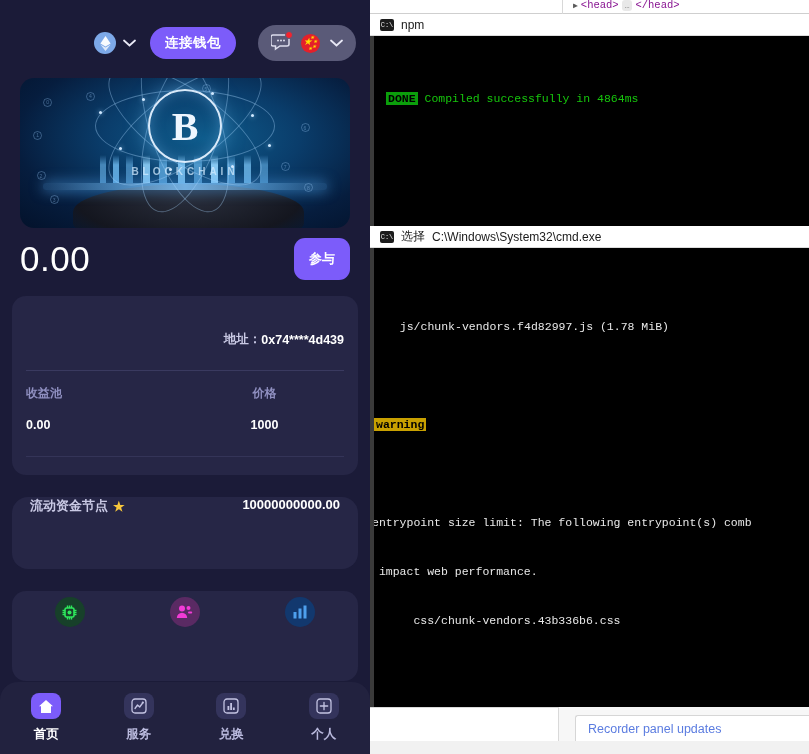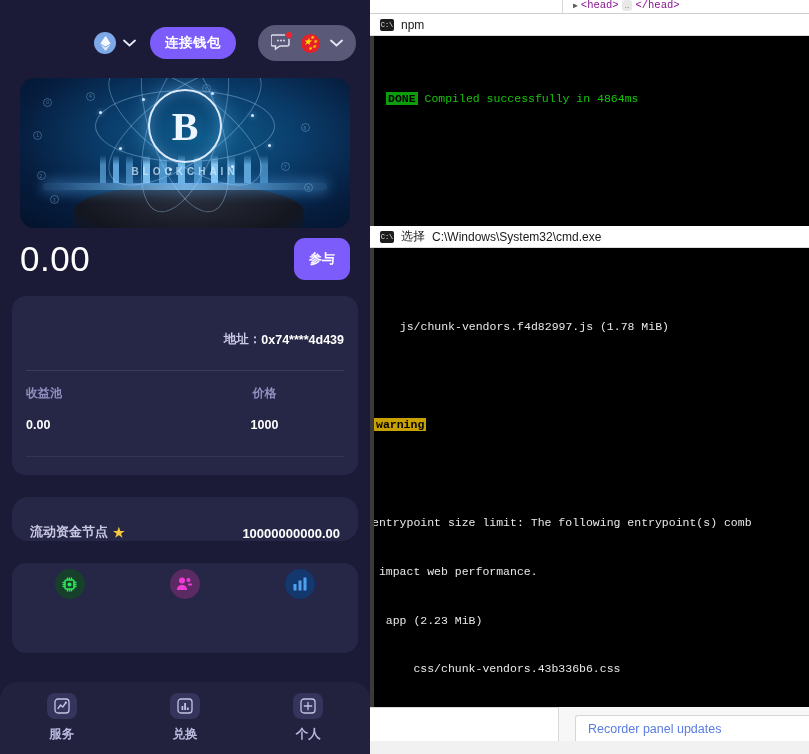--- a/index.html
+++ b/index.html
@@ -146,21 +146,21 @@
   .stat { flex:1; }
   .stat:nth-child(1){ text-align:left; }
   .stat:nth-child(2){ text-align:center; }
   .stat:nth-child(3){ text-align:right; }
   .stat .k { color:#8f8fc0; font-size:12px; font-weight:700; }
   .stat .v { color:#ffffff; font-size:12.5px; font-weight:700; margin-top:16px; }
   .hr2 { height:1px; background:#343458; margin: 24px 0 0; }
 
   .card2 {
     margin: 22px 12px 0; background:#262646; border-radius:16px;
-    height: 44px; display:flex; align-items:flex-end; justify-content:space-between;
+    height: 72px; display:flex; align-items:flex-start; justify-content:space-between;
     padding: 0 18px;
   }
   .node-label { color:#c9c9e4; font-size:13px; font-weight:700; display:flex; align-items:center; gap:5px; }
   .star { color:#f7c73c; font-size:13px; }
   .node-val { color:#ffffff; font-size:13px; font-weight:700; }
 
   .card3 {
     margin: 22px 12px 0; background:#262646; border-radius:14px;
     height: 90px; display:flex; align-items:flex-start; justify-content:space-around;
     padding-top: 6px;
@@ -387,20 +387,28 @@
       <span class="circ c-blue">
         <svg width="16" height="16" viewBox="0 0 16 16">
           <rect x="1.5" y="8" width="3" height="6.5" fill="#4ea0ee"></rect>
           <rect x="6.5" y="4.5" width="3" height="10" fill="#4ea0ee"></rect>
           <rect x="11.5" y="1.5" width="3" height="13" fill="#4ea0ee"></rect>
         </svg>
       </span>
     </div>
 
     <div class="tabbar">
+      <div class="tab active">
+        <span class="box">
+          <svg width="16" height="15" viewBox="0 0 16 15">
+              <path d="M8 1 L15 7.2 h-2 V14 H3 V7.2 H1 Z" fill="#ffffff"></path>
+            </svg>
+        </span>
+        <span class="lbl">首页</span>
+      </div>
       <div class="tab">
         <span class="box">
           <svg width="16" height="16" viewBox="0 0 16 16">
             <rect x="1" y="1" width="14" height="14" rx="3" fill="none" stroke="#c3c3e2" stroke-width="1.3"></rect>
             <path d="M4 10.5 L6.5 7 L8.7 9 L12 4.5" fill="none" stroke="#c3c3e2" stroke-width="1.3" stroke-linecap="round" stroke-linejoin="round"></path>
             <circle cx="11.8" cy="4.6" r="1.1" fill="#c3c3e2"></circle>
           </svg>
         </span>
         <span class="lbl">服务</span>
       </div>
@@ -466,21 +474,20 @@
       </div>
       <div class="term" style="height:466px; position:relative;">
         <div class="term-left-edge"></div>
 
         <div class="ln"><span class="w">  js/chunk-vendors.f4d82997.js (1.78 MiB)</span></div>
         <div class="ln">&nbsp;</div>
         <div style="padding-left:2px;"><span class="tag-warn">warning</span></div>
         <div class="ln">&nbsp;</div>
         <div style="padding-left:0px;"><span class="w">entrypoint size limit: The following entrypoint(s) comb</span></div>
         <div style="padding-left:0px;"><span class="w"> impact web performance.</span></div>
-        <div style="padding-left:0px;"><span class="w">  app (2.23 MiB)</span></div>
         <div style="padding-left:0px;"><span class="w">      css/chunk-vendors.43b336b6.css</span></div>
         
         
         
         
         
 
         
         
 

